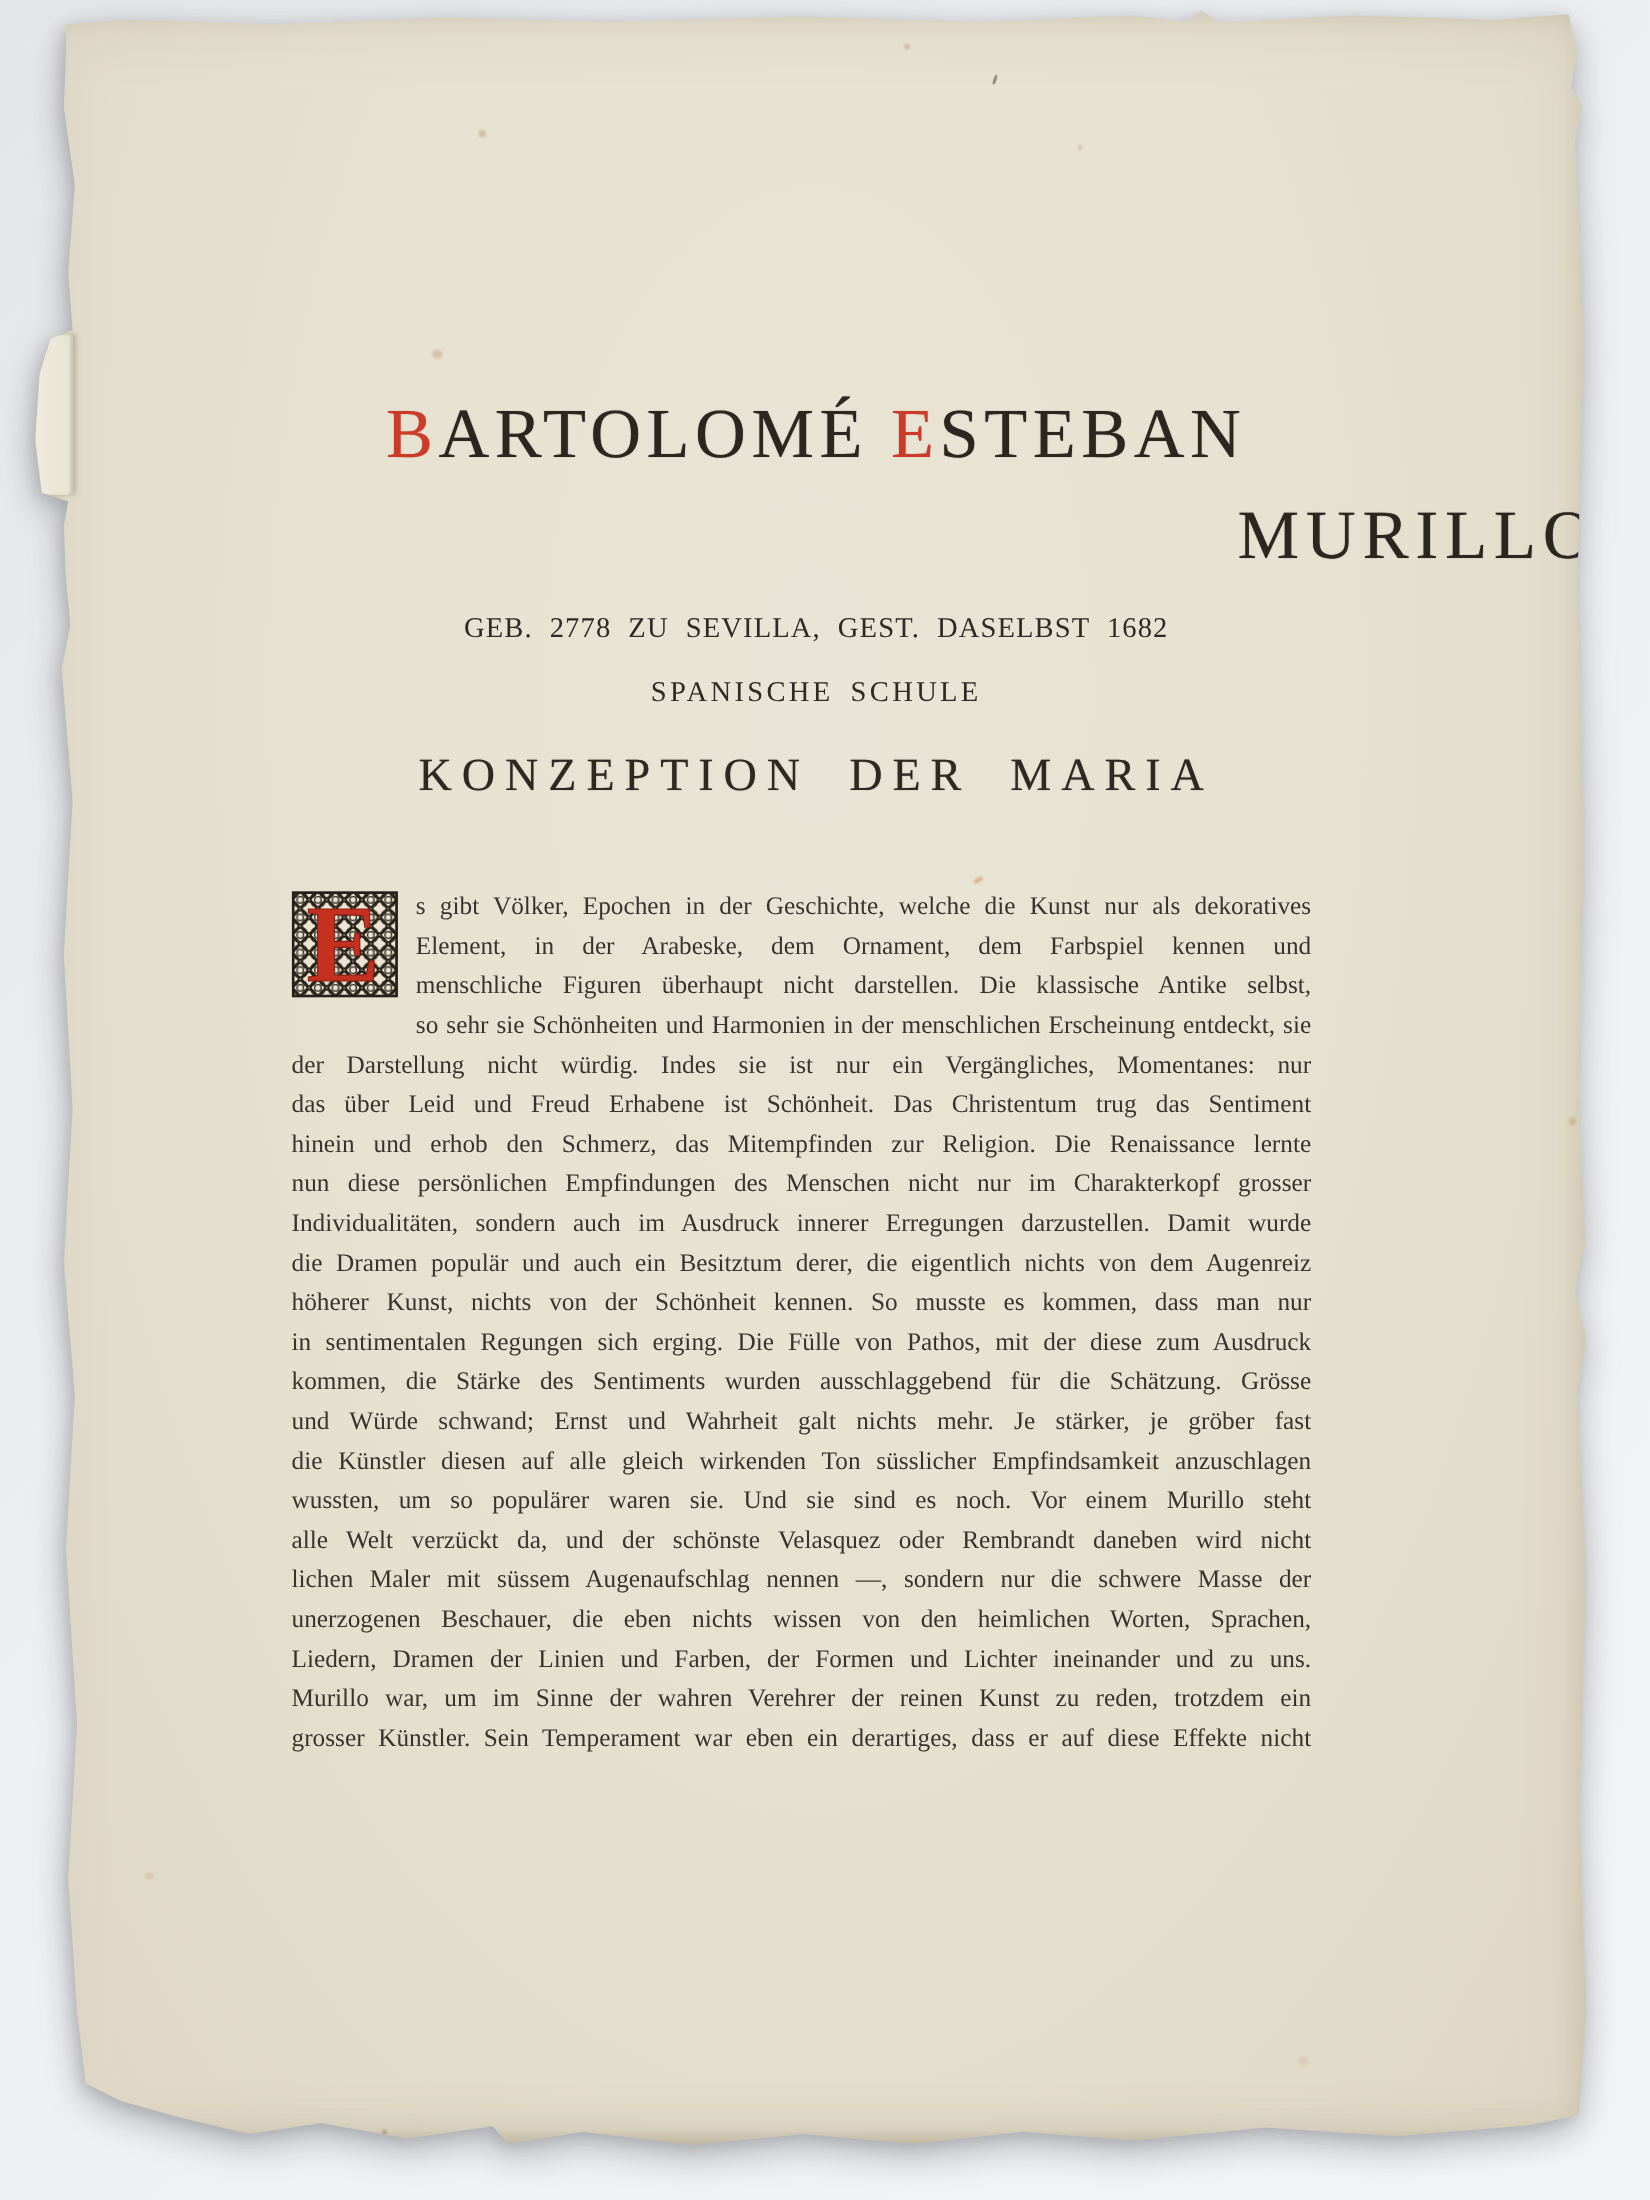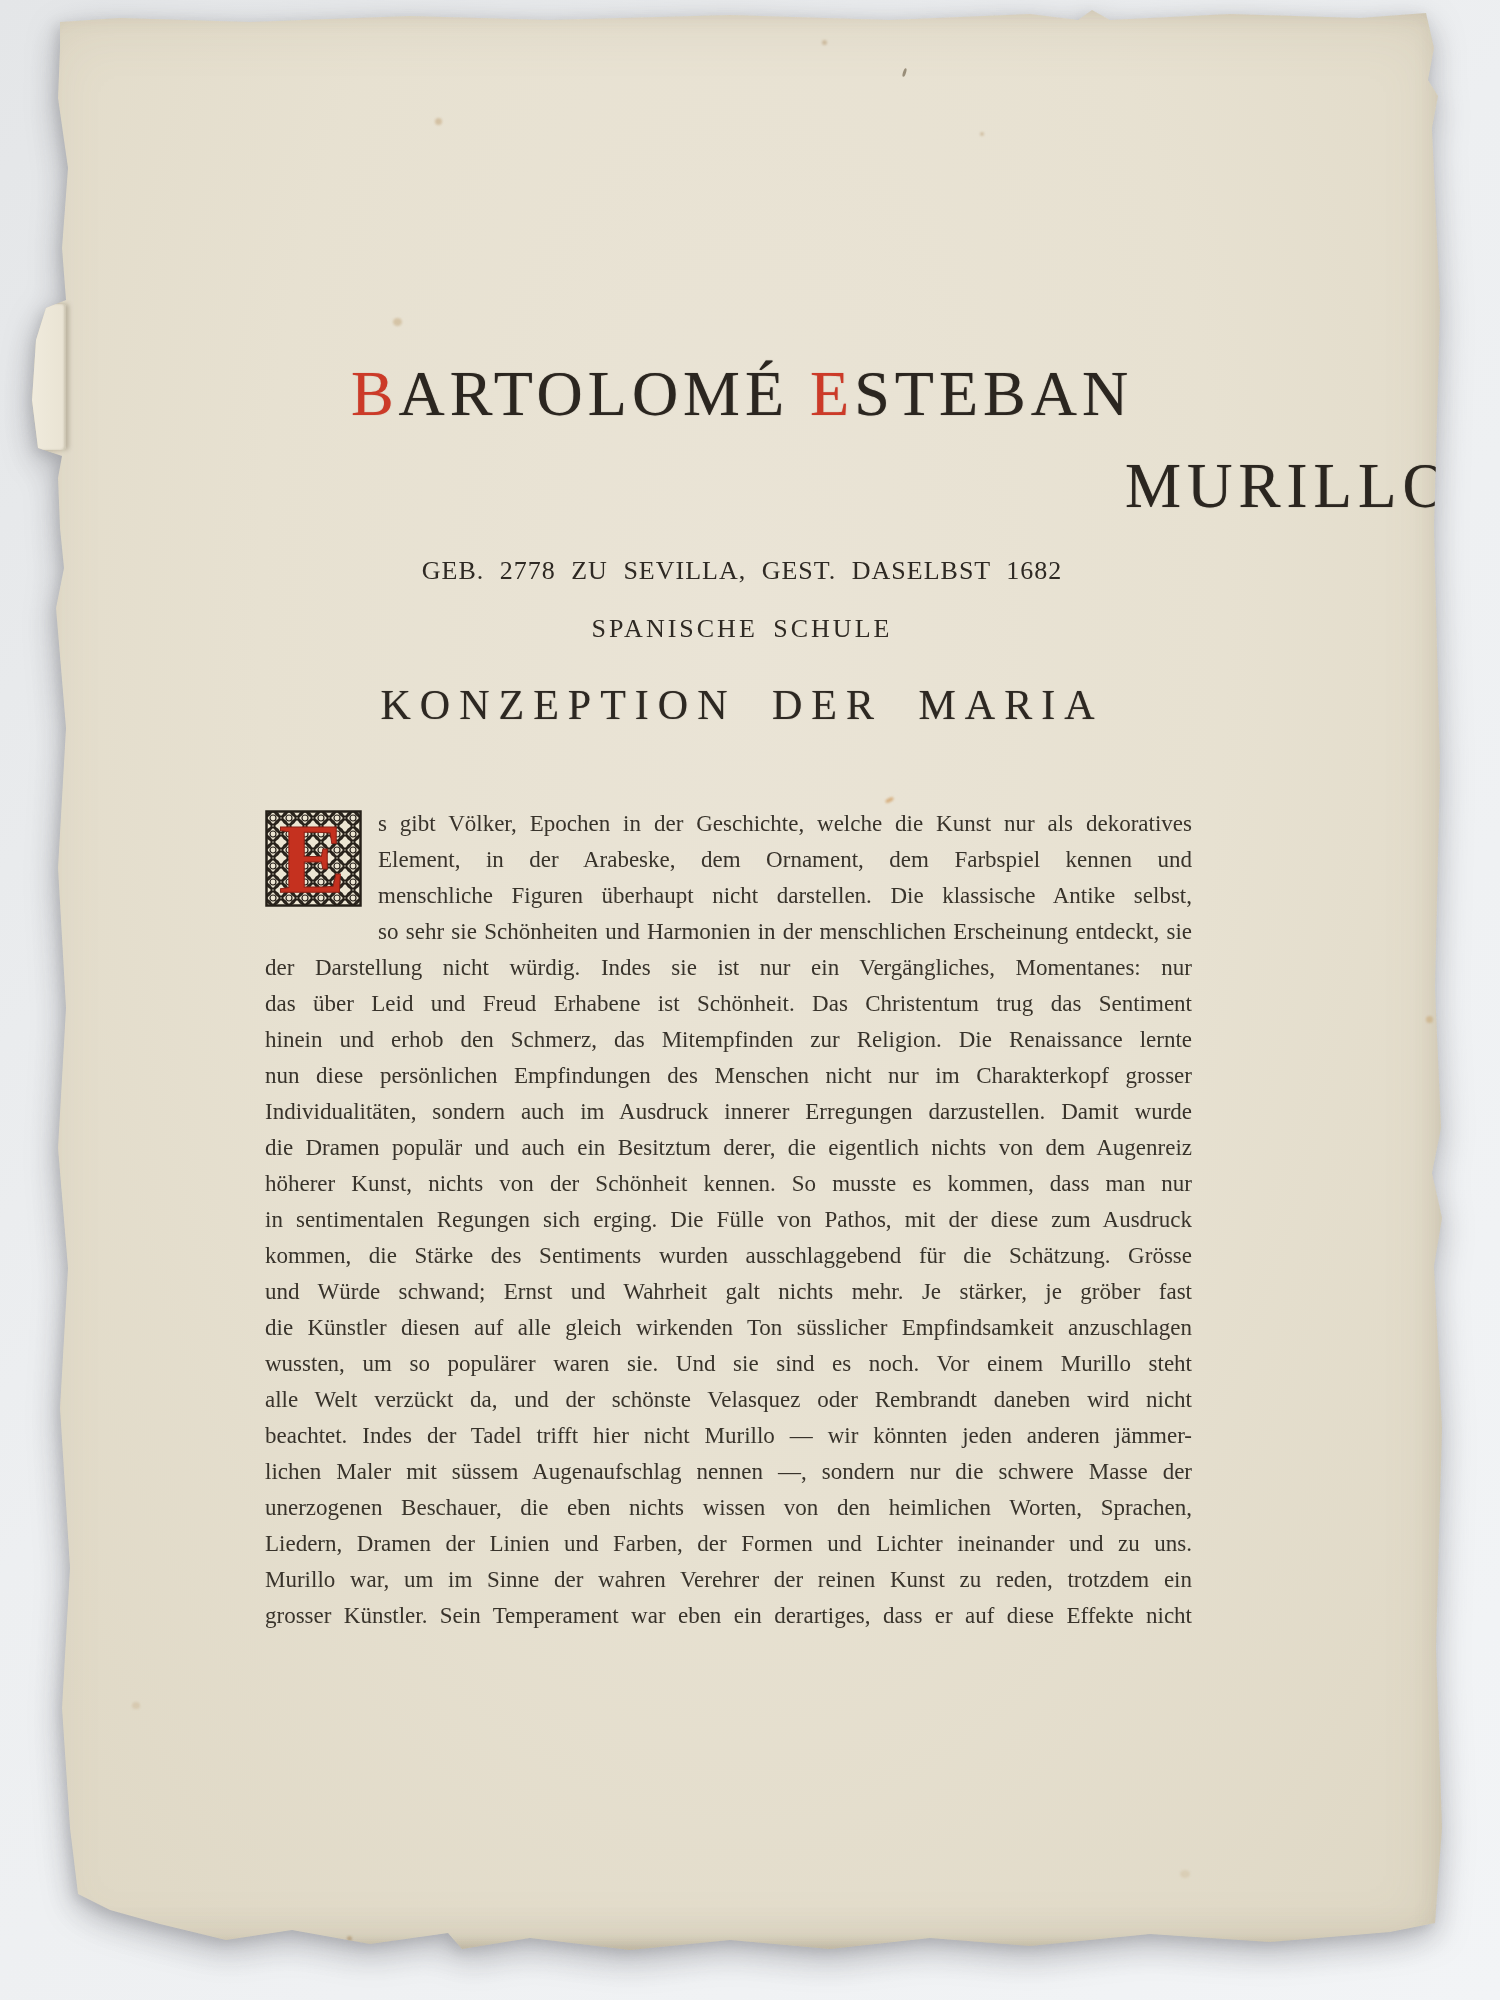--- a/index.html
+++ b/index.html
@@ -129,21 +129,20 @@
             <div class="bline">nun diese persönlichen Empfindungen des Menschen nicht nur im Charakterkopf grosser</div>
             <div class="bline">Individualitäten, sondern auch im Ausdruck innerer Erregungen darzustellen.  Damit wurde</div>
             <div class="bline">die Dramen populär und auch ein Besitztum derer, die eigentlich nichts von dem Augenreiz</div>
             <div class="bline">höherer Kunst, nichts von der Schönheit kennen.  So musste es kommen, dass man nur</div>
             <div class="bline">in sentimentalen Regungen sich erging.  Die Fülle von Pathos, mit der diese zum Ausdruck</div>
             <div class="bline">kommen, die Stärke des Sentiments wurden ausschlaggebend für die Schätzung.  Grösse</div>
             <div class="bline">und Würde schwand; Ernst und Wahrheit galt nichts mehr.  Je stärker, je gröber fast</div>
             <div class="bline">die Künstler diesen auf alle gleich wirkenden Ton süsslicher Empfindsamkeit anzuschlagen</div>
             <div class="bline">wussten, um so populärer waren sie.  Und sie sind es noch.  Vor einem Murillo steht</div>
             <div class="bline">alle Welt verzückt da, und der schönste Velasquez oder Rembrandt daneben wird nicht</div>
-            <div class="bline">beachtet.  Indes der Tadel trifft hier nicht Murillo — wir könnten jeden anderen jämmer-</div>
             <div class="bline">lichen Maler mit süssem Augenaufschlag nennen —, sondern nur die schwere Masse der</div>
             <div class="bline">unerzogenen Beschauer, die eben nichts wissen von den heimlichen Worten, Sprachen,</div>
             <div class="bline">Liedern, Dramen der Linien und Farben, der Formen und Lichter ineinander und zu uns.</div>
             <div class="bline">Murillo war, um im Sinne der wahren Verehrer der reinen Kunst zu reden, trotzdem ein</div>
             <div class="bline">grosser Künstler.  Sein Temperament war eben ein derartiges, dass er auf diese Effekte nicht</div>
           </div>
       </div>
 
     </div>
   </div>

